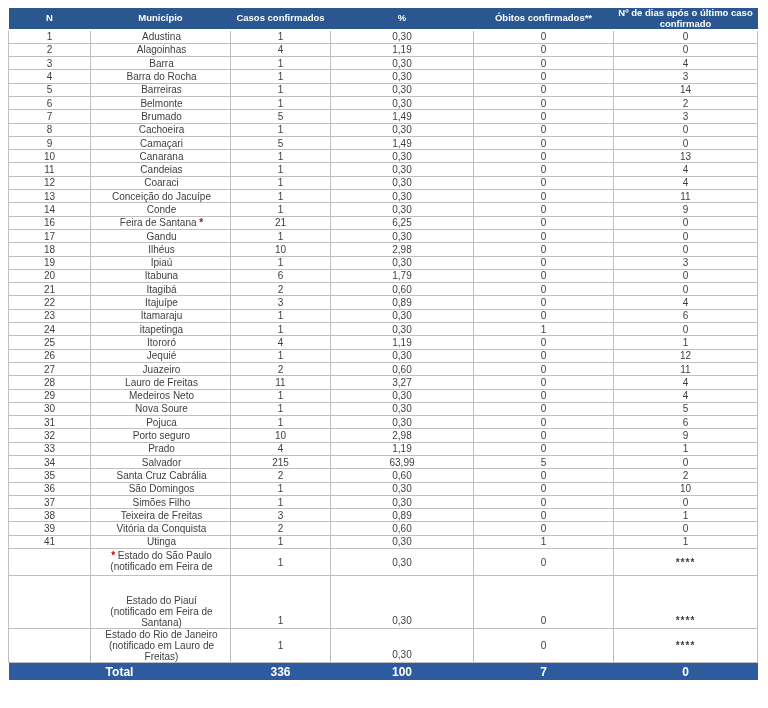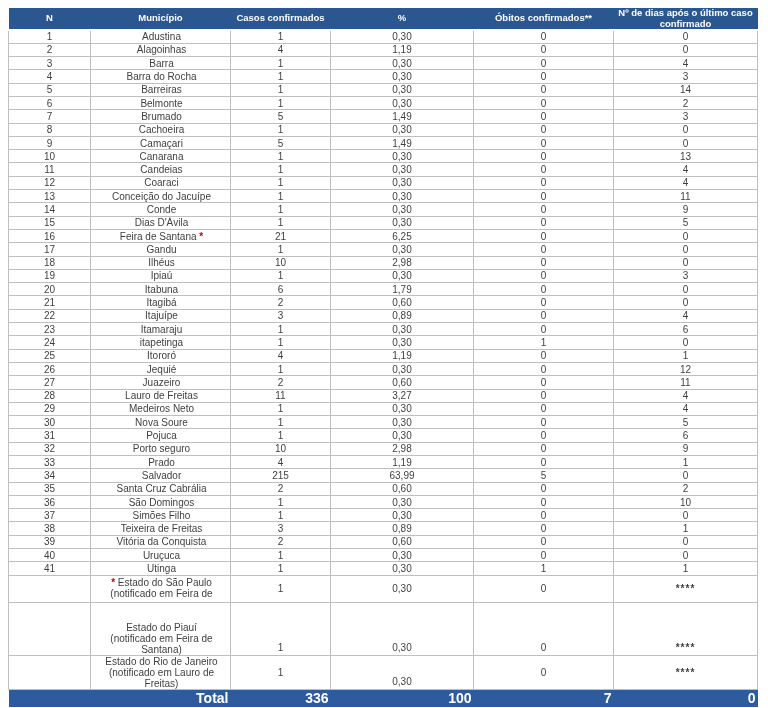--- a/index.html
+++ b/index.html
@@ -63,24 +63,24 @@
   tr.sp1 td.muni { vertical-align: top; padding-top: 19px; }
   tr.sp2 td.muni { vertical-align: middle; }
   tr.sp1 td.val  { vertical-align: bottom; padding-bottom: 2px; }
   td.vbottom     { vertical-align: bottom !important; padding-bottom: 2px !important; }
   .star { color: var(--red, #c00000); font-weight: bold; }
   .stars { font-weight: bold; letter-spacing: 1px; }
   
   tfoot td {
     background: var(--total-bg, #2e5b9e);
     color: #ffffff;
-    font-size: 14px;
+    font-size: 12px;
     font-weight: bold;
     height: 17px;
-    text-align: right;
+    text-align: center;
     vertical-align: middle;
     border: none;
     border-top: 1px solid #ffffff;
     padding: 0 2px;
   }
 </style>
 </head>
 <body>
 
 <div class="page">
@@ -210,28 +210,20 @@
         </tr>
         <tr class="datarow">
           <td>14</td>
           <td class="muni">Conde</td>
           <td>1</td>
           <td>0,30</td>
           <td>0</td>
           <td>9</td>
         </tr>
         <tr class="datarow">
-          <td>15</td>
-          <td class="muni">Dias D'Ávila</td>
-          <td>1</td>
-          <td>0,30</td>
-          <td>0</td>
-          <td>5</td>
-        </tr>
-        <tr class="datarow">
           <td>16</td>
           <td class="muni">Feira de Santana<span class="star"> *</span></td>
           <td>21</td>
           <td>6,25</td>
           <td>0</td>
           <td>0</td>
         </tr>
         <tr class="datarow">
           <td>17</td>
           <td class="muni">Gandu</td>
@@ -406,28 +398,20 @@
           <td>3</td>
           <td>0,89</td>
           <td>0</td>
           <td>1</td>
         </tr>
         <tr class="datarow">
           <td>39</td>
           <td class="muni">Vitória da Conquista</td>
           <td>2</td>
           <td>0,60</td>
-          <td>0</td>
-          <td>0</td>
-        </tr>
-        <tr class="datarow">
-          <td>40</td>
-          <td class="muni">Uruçuca</td>
-          <td>1</td>
-          <td>0,30</td>
           <td>0</td>
           <td>0</td>
         </tr>
         <tr class="datarow">
           <td>41</td>
           <td class="muni">Utinga</td>
           <td>1</td>
           <td>0,30</td>
           <td>1</td>
           <td>1</td>

